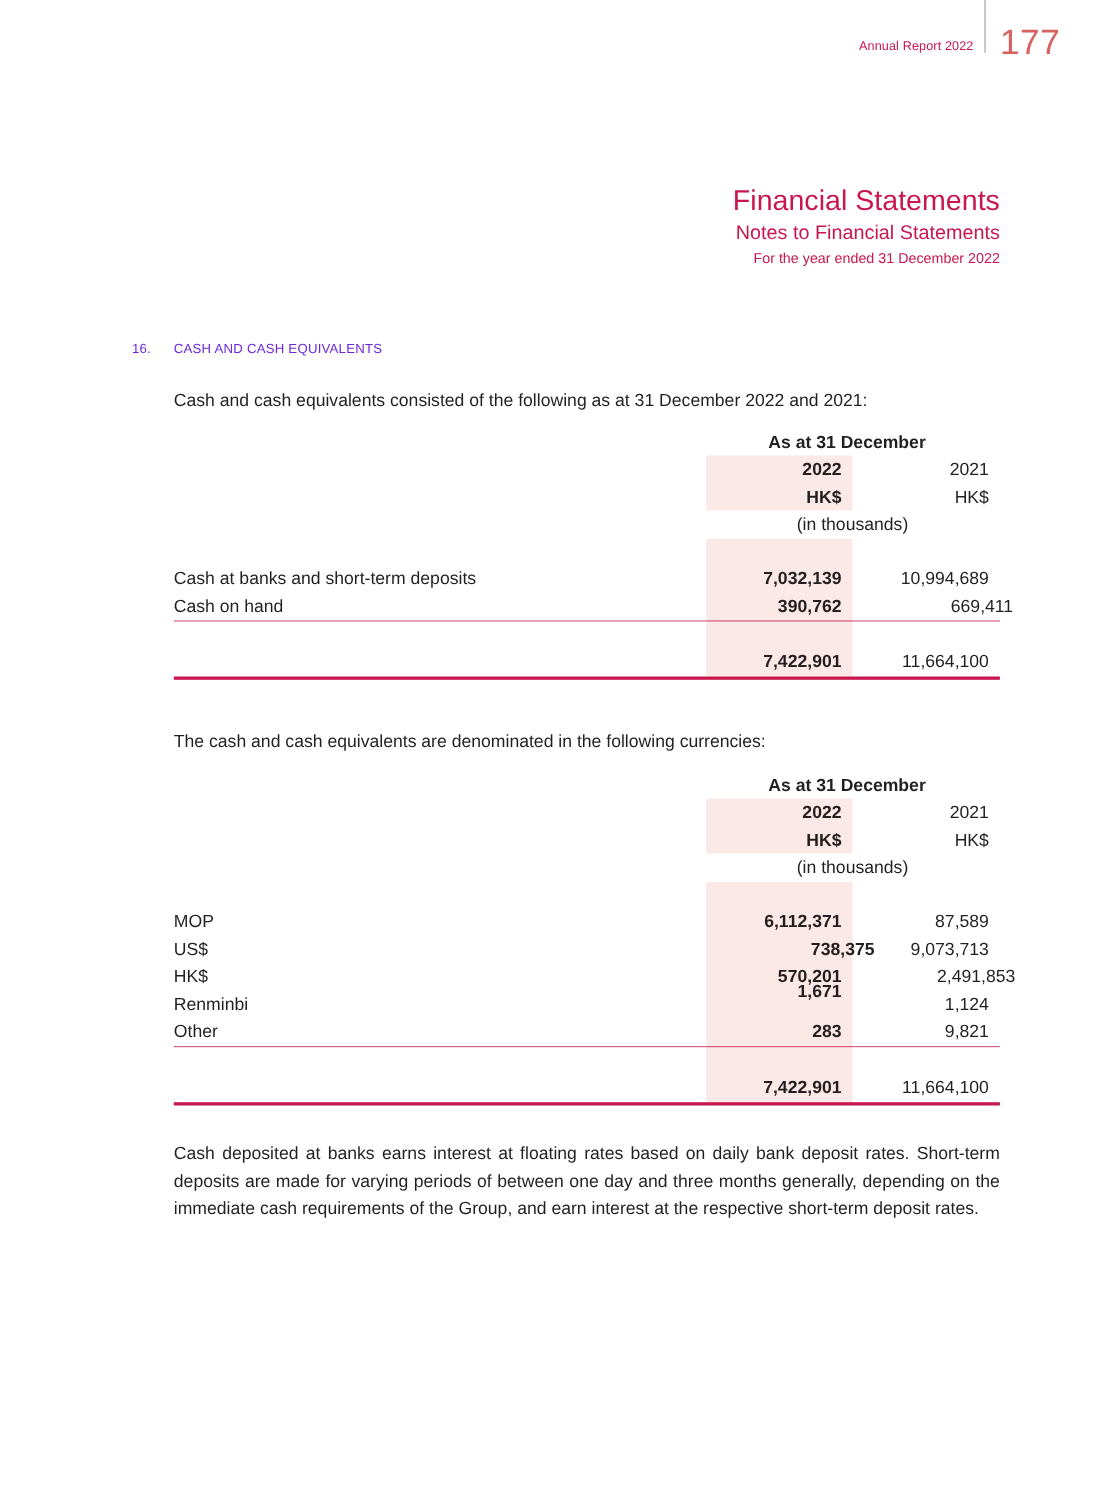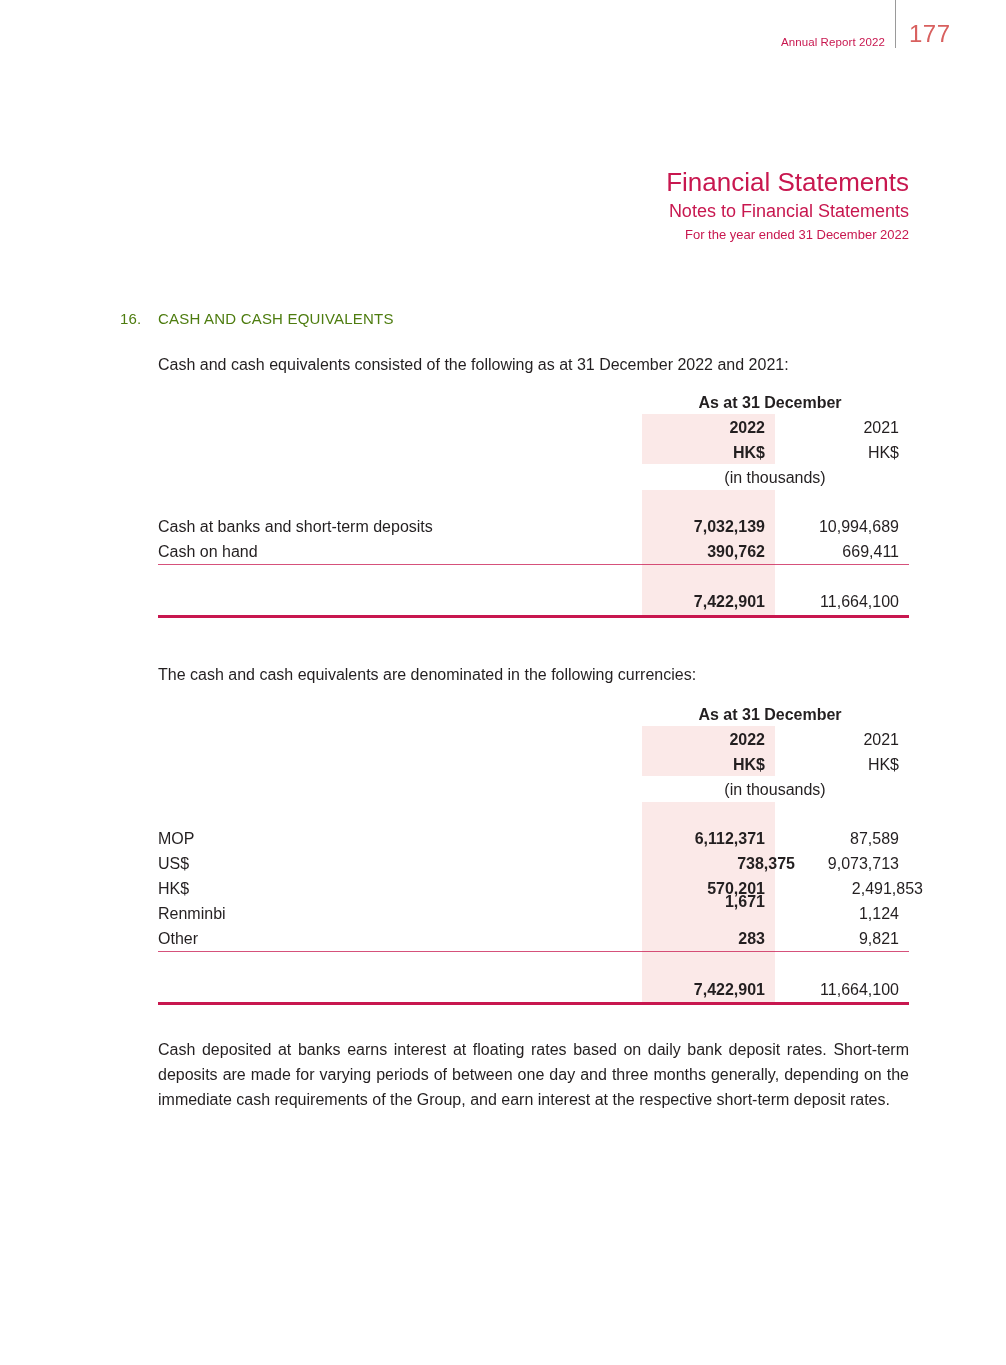--- a/index.html
+++ b/index.html
@@ -12,32 +12,32 @@
     .running-head {
       position: absolute; right: 121px; top: 36px;
       font-size: 11.5px; color: #c8174f; letter-spacing: 0.1px;
     }
     .head-divider {
       position: absolute; left: 895px; top: 0; width: 1px; height: 48px;
       background: #9a9a9a;
     }
     .page-number {
       position: absolute; left: 909px; top: 20px;
-      font-size: 24px; color: #d8605f; letter-spacing: 0.5px;
+      font-size: 32px; color: #d8605f; letter-spacing: 0.5px;
     }
     
     .title-block { position: absolute; right: 97px; top: 166px; text-align: right; }
     .title-main { font-size: 26px; color: #c8174f; line-height: 32px; }
     .title-sub { font-size: 18px; color: #c8174f; line-height: 26px; }
     .title-period { font-size: 13px; color: #c8174f; line-height: 22px; }
 
     
     .section-heading {
       position: absolute; left: 120px; top: 310px;
-      font-size: 15px; color: #4d7c0f; letter-spacing: 0.2px;
+      font-size: 12px; color: #6d28d9; letter-spacing: 0.2px;
     }
     .section-heading .num { display: inline-block; width: 38px; }
     .para {
       position: absolute; left: 158px; font-size: 16px; color: #231f20; line-height: 25px; margin-top: 12px;
     }
 
     
     .tbl { position: absolute; left: 158px; width: 751px; }
     .shade { position: absolute; left: 484px; width: 133px; background: #fbe9e8; }
     .hdr-as-at {
@@ -88,21 +88,21 @@
   <div class="in-thousands" style="top:76px;">(in thousands)</div>
 
   <div>
     <div class="row-label" style="top:125px;">Cash at banks and short-term deposits</div>
     <div class="col22" style="top:125px;">7,032,139</div>
     <div class="col21" style="top:125px;">10,994,689</div>
   </div>
   <div>
     <div class="row-label" style="top:150px;">Cash on hand</div>
     <div class="col22" style="top:150px;">390,762</div>
-    <div class="col21" style="top:150px;">669,411</div>
+    <div class="col21" style="top:150px;padding-left:22px;">669,411</div>
   </div>
   <div class="rule-thin" style="top:175px;"></div>
 
   <div>
     <div class="col22" style="top:200px;">7,422,901</div>
     <div class="col21" style="top:200px;">11,664,100</div>
   </div>
   <div class="rule-thick" style="top:226px;"></div>
 </div>
 

